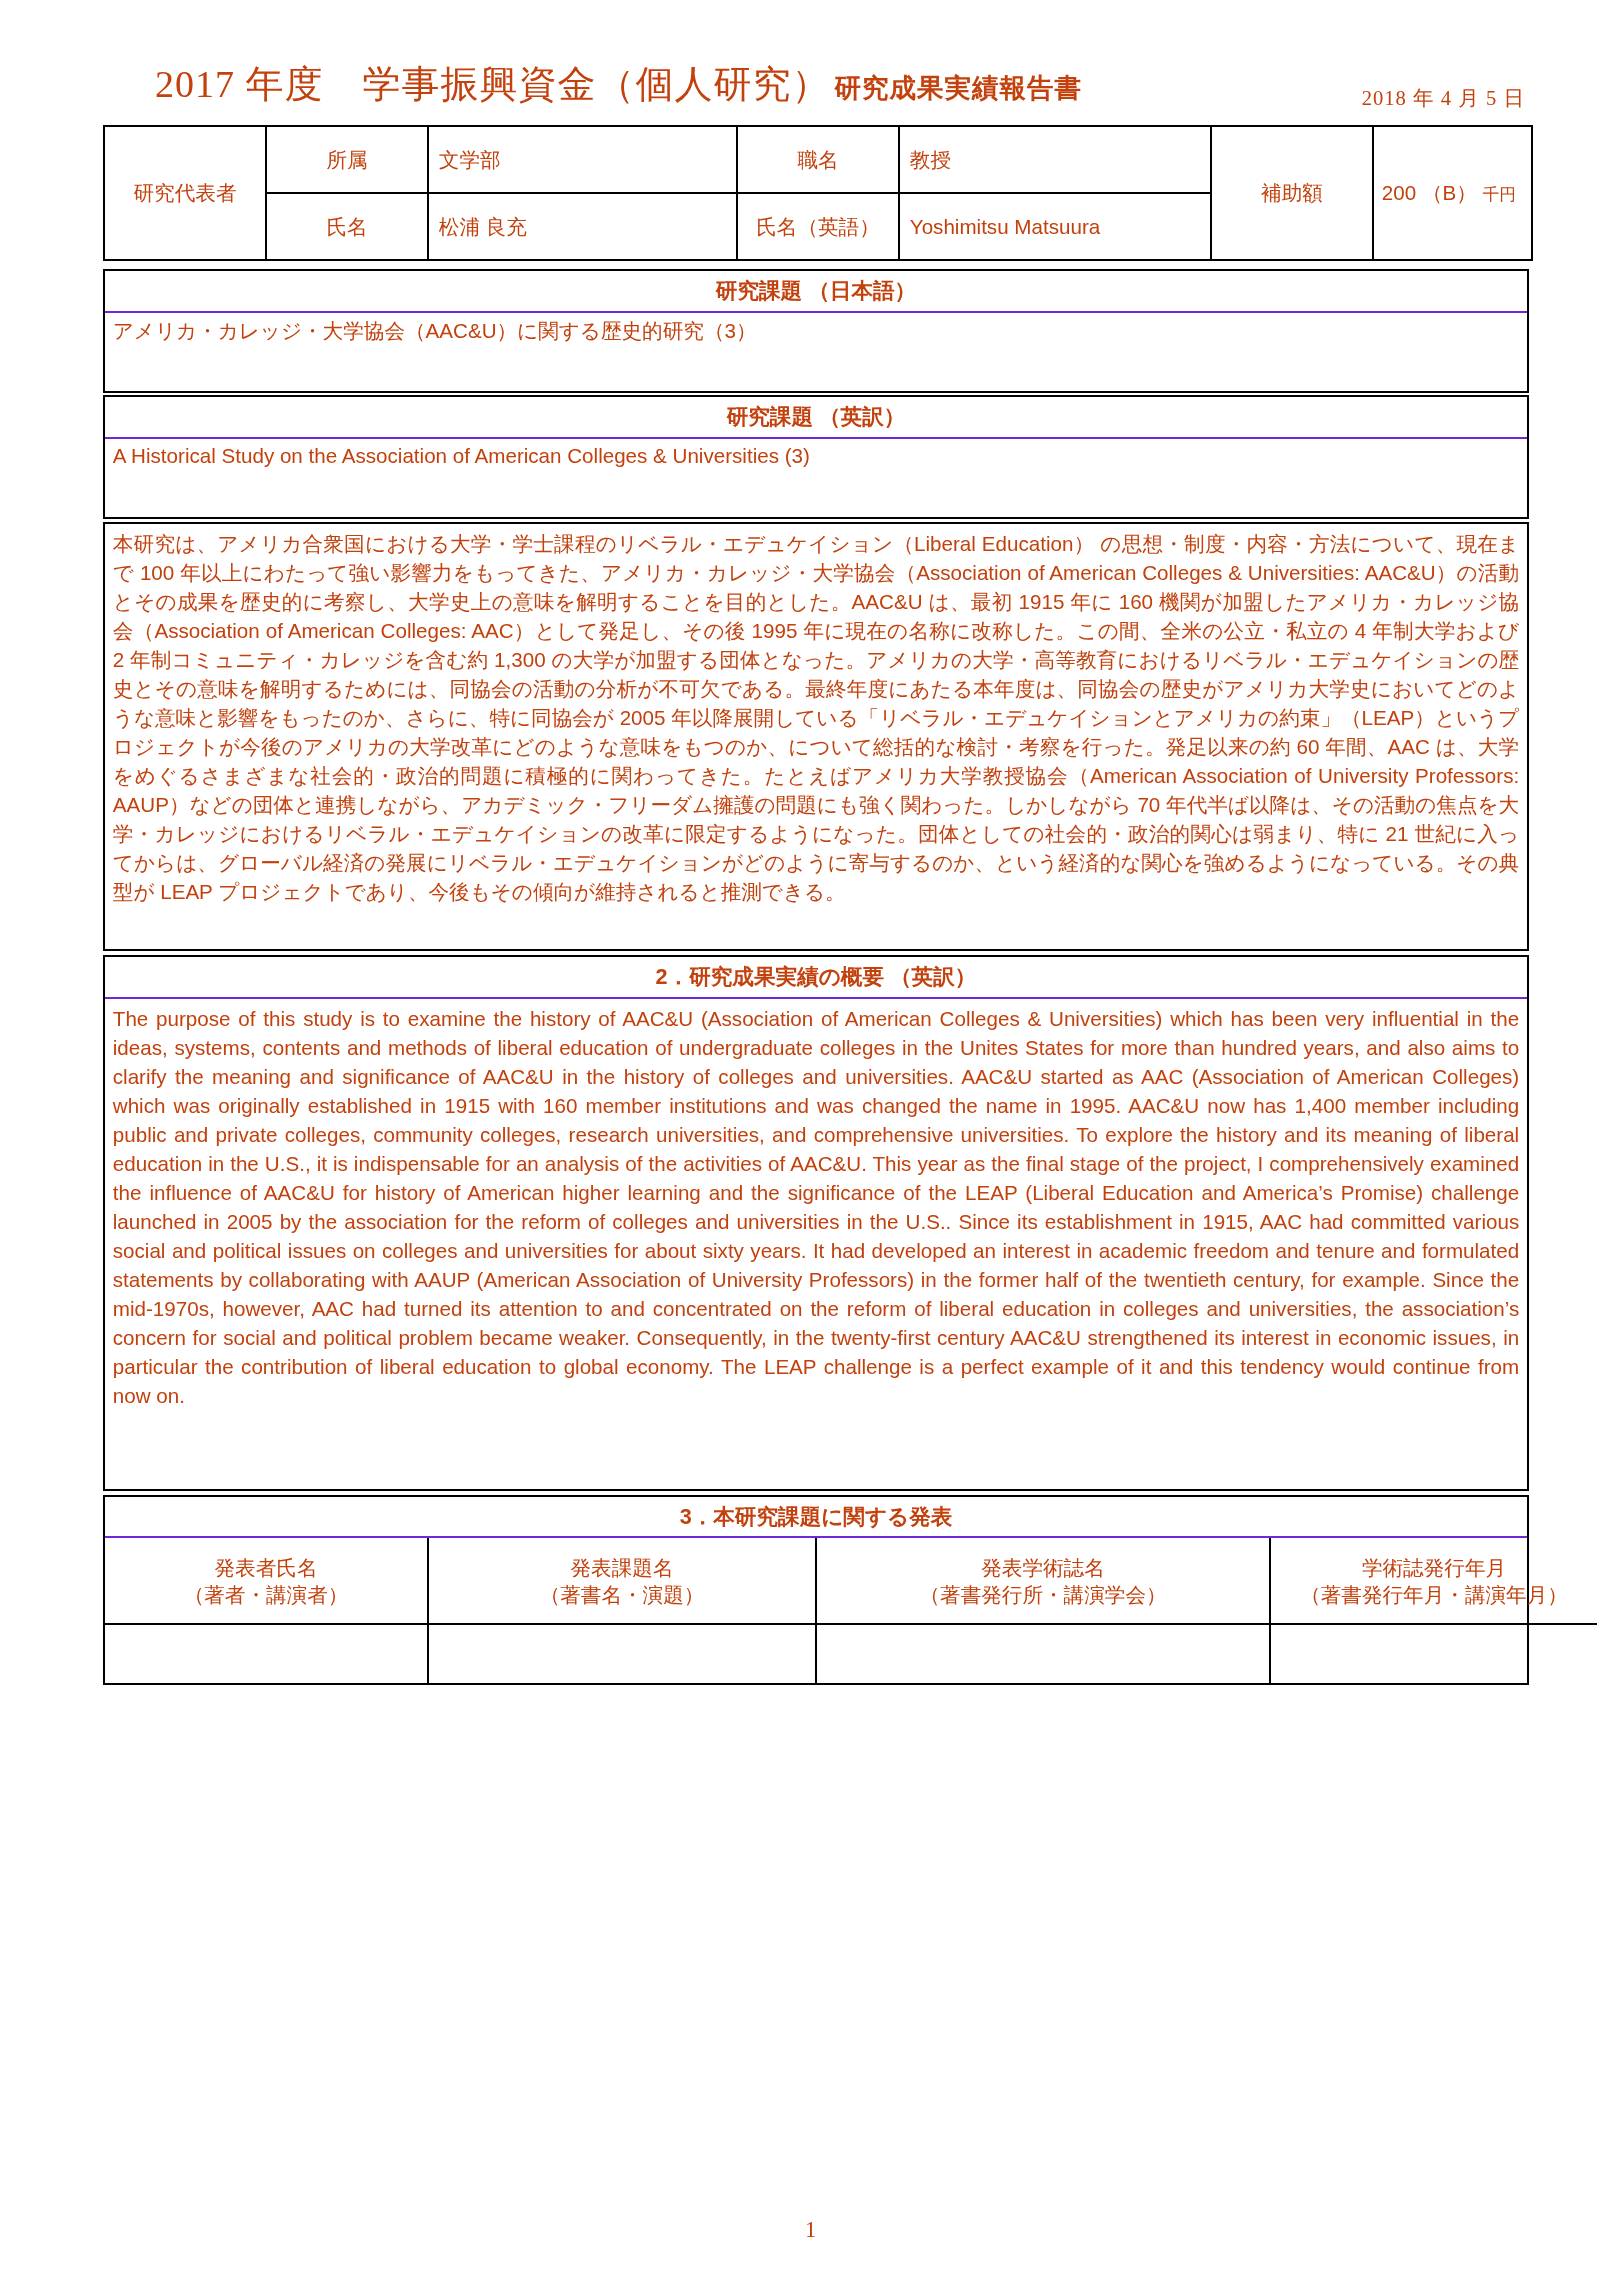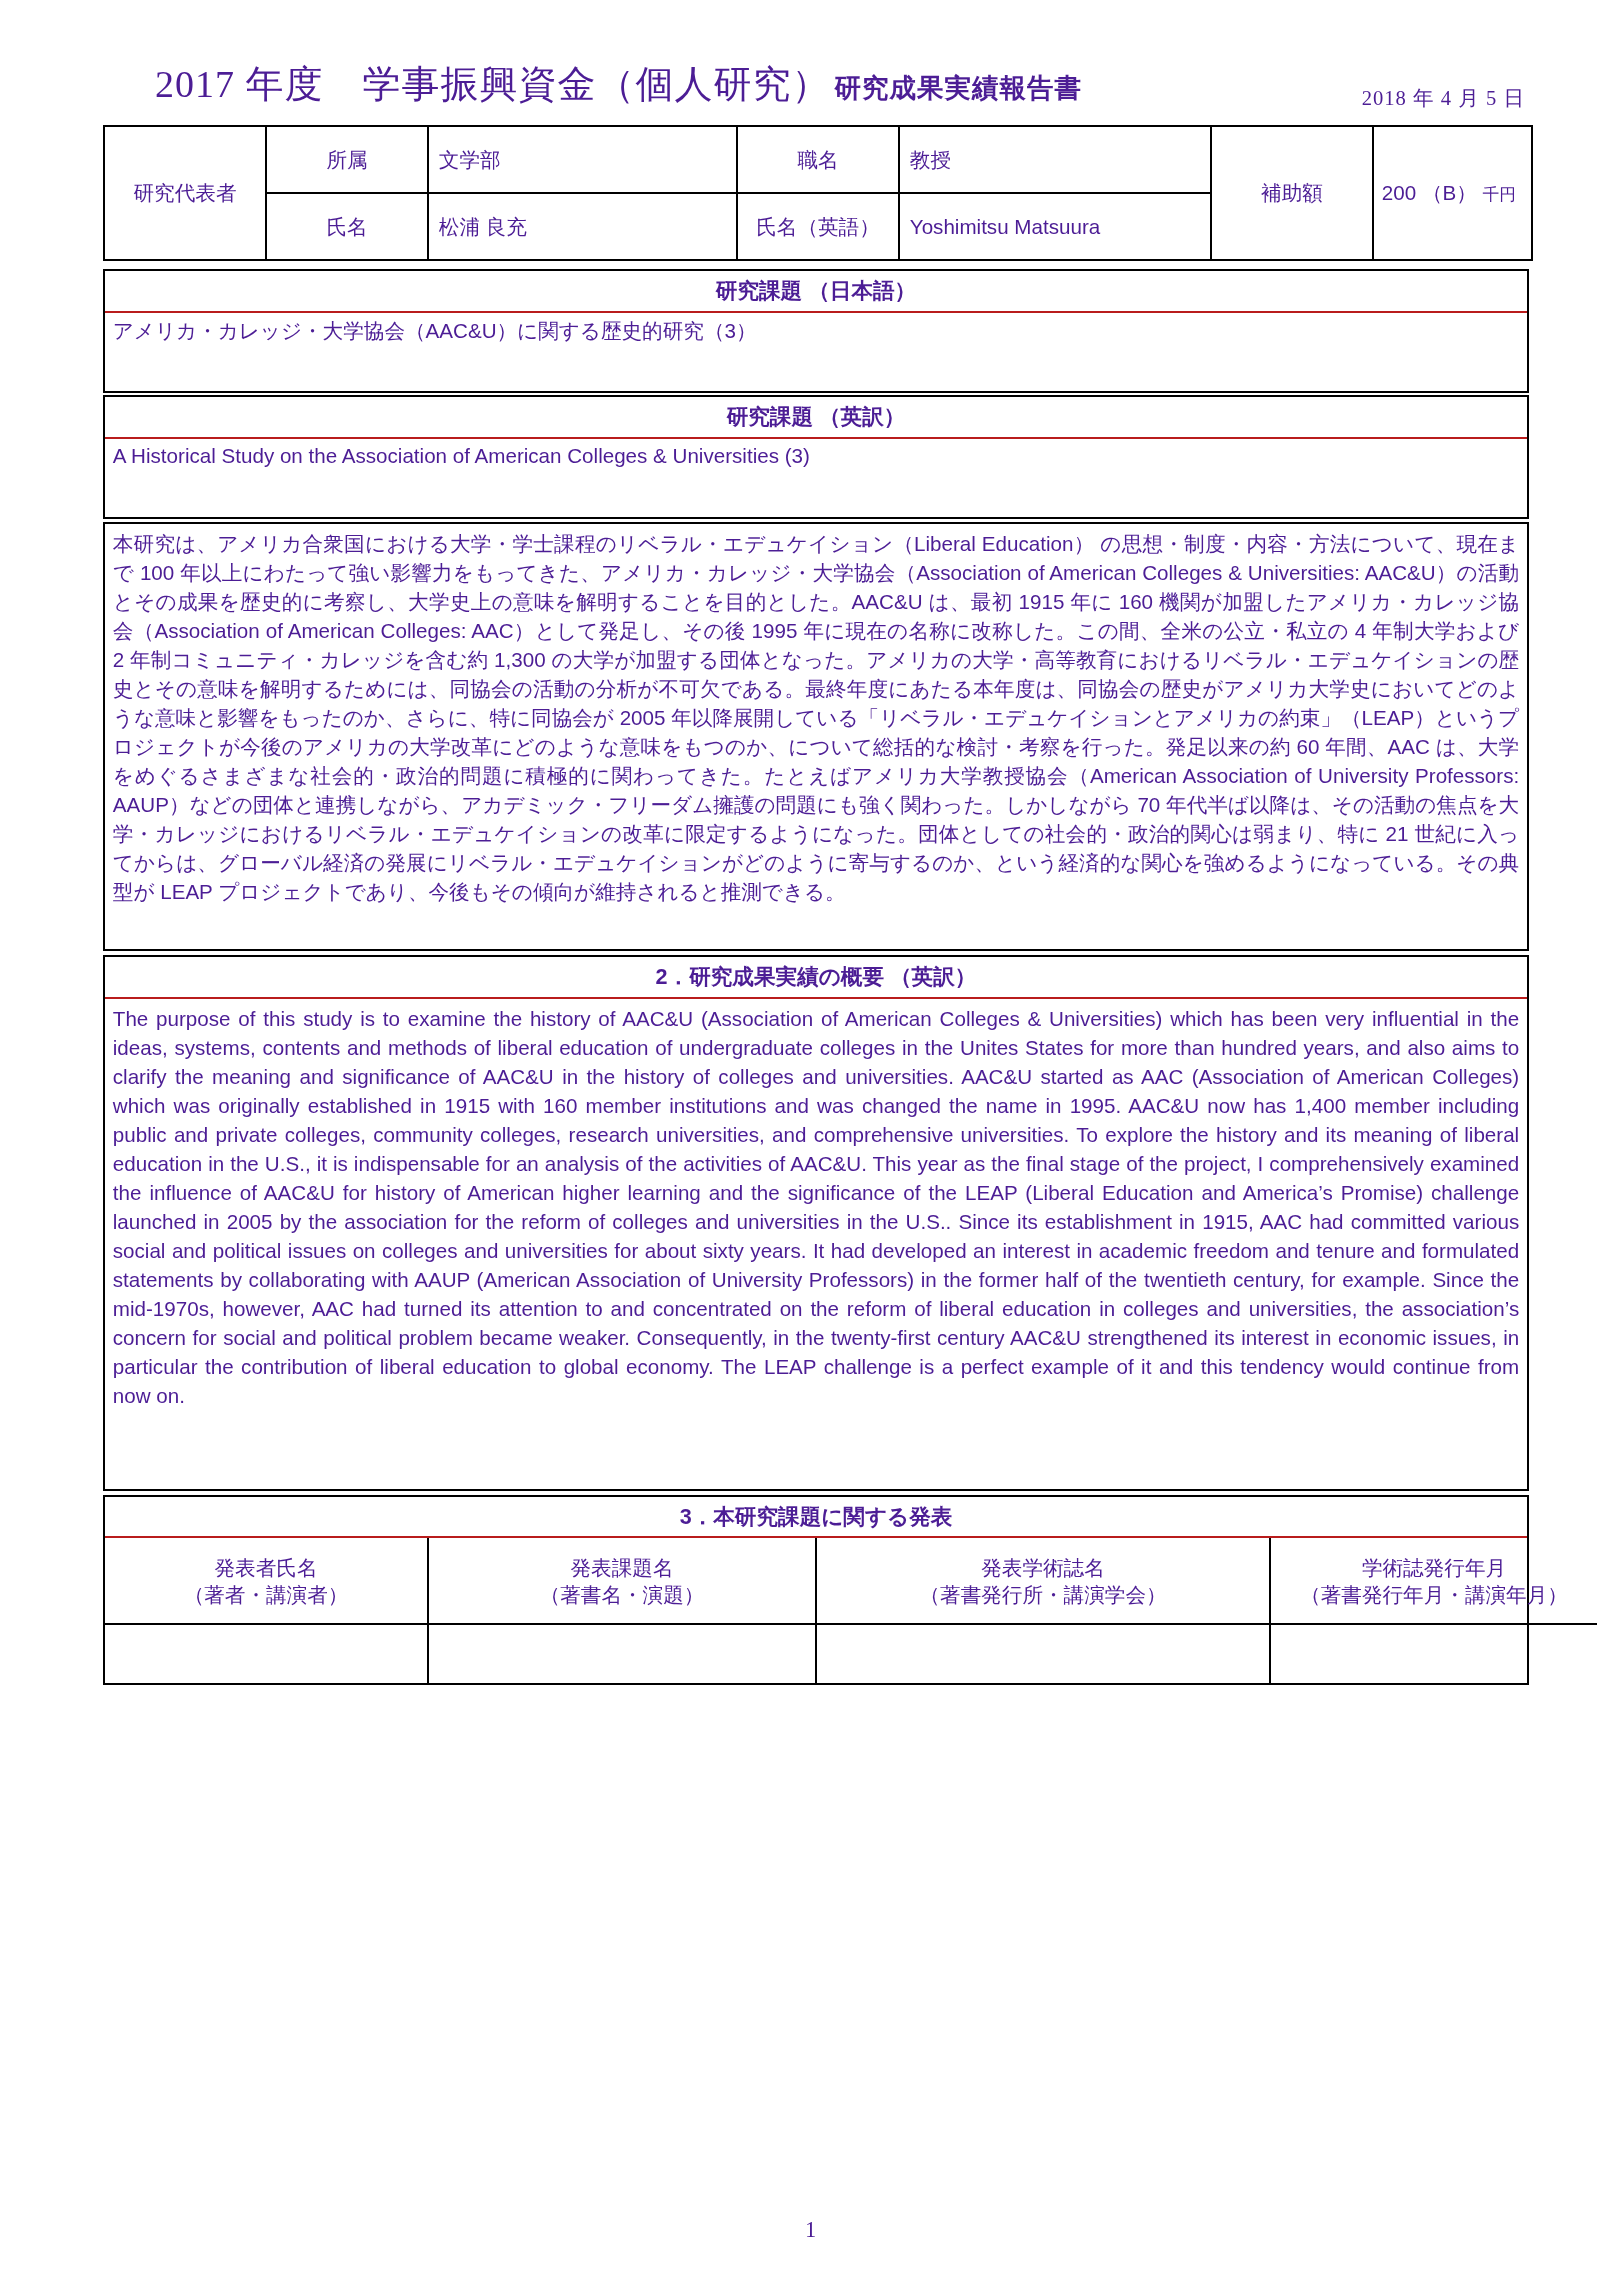--- a/index.html
+++ b/index.html
@@ -2,21 +2,21 @@
 <html lang="ja"><head>
 <meta charset="utf-8">
 <style>
   * { margin:0; padding:0; box-sizing:border-box; }
   html,body { background:#888; }
   .page {
     position:relative;
     width:1621px; height:2293px;
     margin:0 auto;
     background:#ffffff;
-    color:#4c1d95;
+    color:#c2410c;
     font-family:"Liberation Sans","DejaVu Sans",sans-serif;
     overflow:hidden;
   }
   
   .doc-top { position:relative; height:125px; }
   .doc-title-line {
     position:absolute; left:155px; top:59px;
     white-space:nowrap;
     font-family:"Liberation Serif","DejaVu Serif",serif;
   }
@@ -33,21 +33,21 @@
   
   table.head-table { width:1426px; border-collapse:collapse; border:2.9px solid #000; table-layout:fixed; }
   table.head-table td { border:2px solid #000; height:67px; font-size:20.6px; vertical-align:middle;margin-left:20px; }
   td.lbl  { text-align:center; }
   td.val  { text-align:left; padding-left:9.8px; }
   .unit-small { font-size:16.7px; }
   
   .block { border:2.9px solid #000; margin-top:5.9px; }
   .block-header {
     text-align:center; font-weight:bold; font-size:21.6px;
-    padding:4.9px 0 5.9px 0; border-bottom:2px solid #b91c1c;
+    padding:4.9px 0 5.9px 0; border-bottom:2px solid #6d28d9;
   }
   .block-body { font-size:20.6px; padding:4.9px 7.8px 7.8px 7.8px; }
   .title-body { height:78px; vertical-align:top; }
   .para { line-height:29px; text-align:justify; }
   .para-en { line-height:29px; text-align:justify; }
   .sec1-body { min-height:425px; }
   .sec2-body { min-height:490px; }
   
   table.pub-table { width:100%; border-collapse:collapse; table-layout:fixed; }
   table.pub-table td { border:2px solid #000; font-size:20.6px; text-align:center; vertical-align:middle; }

